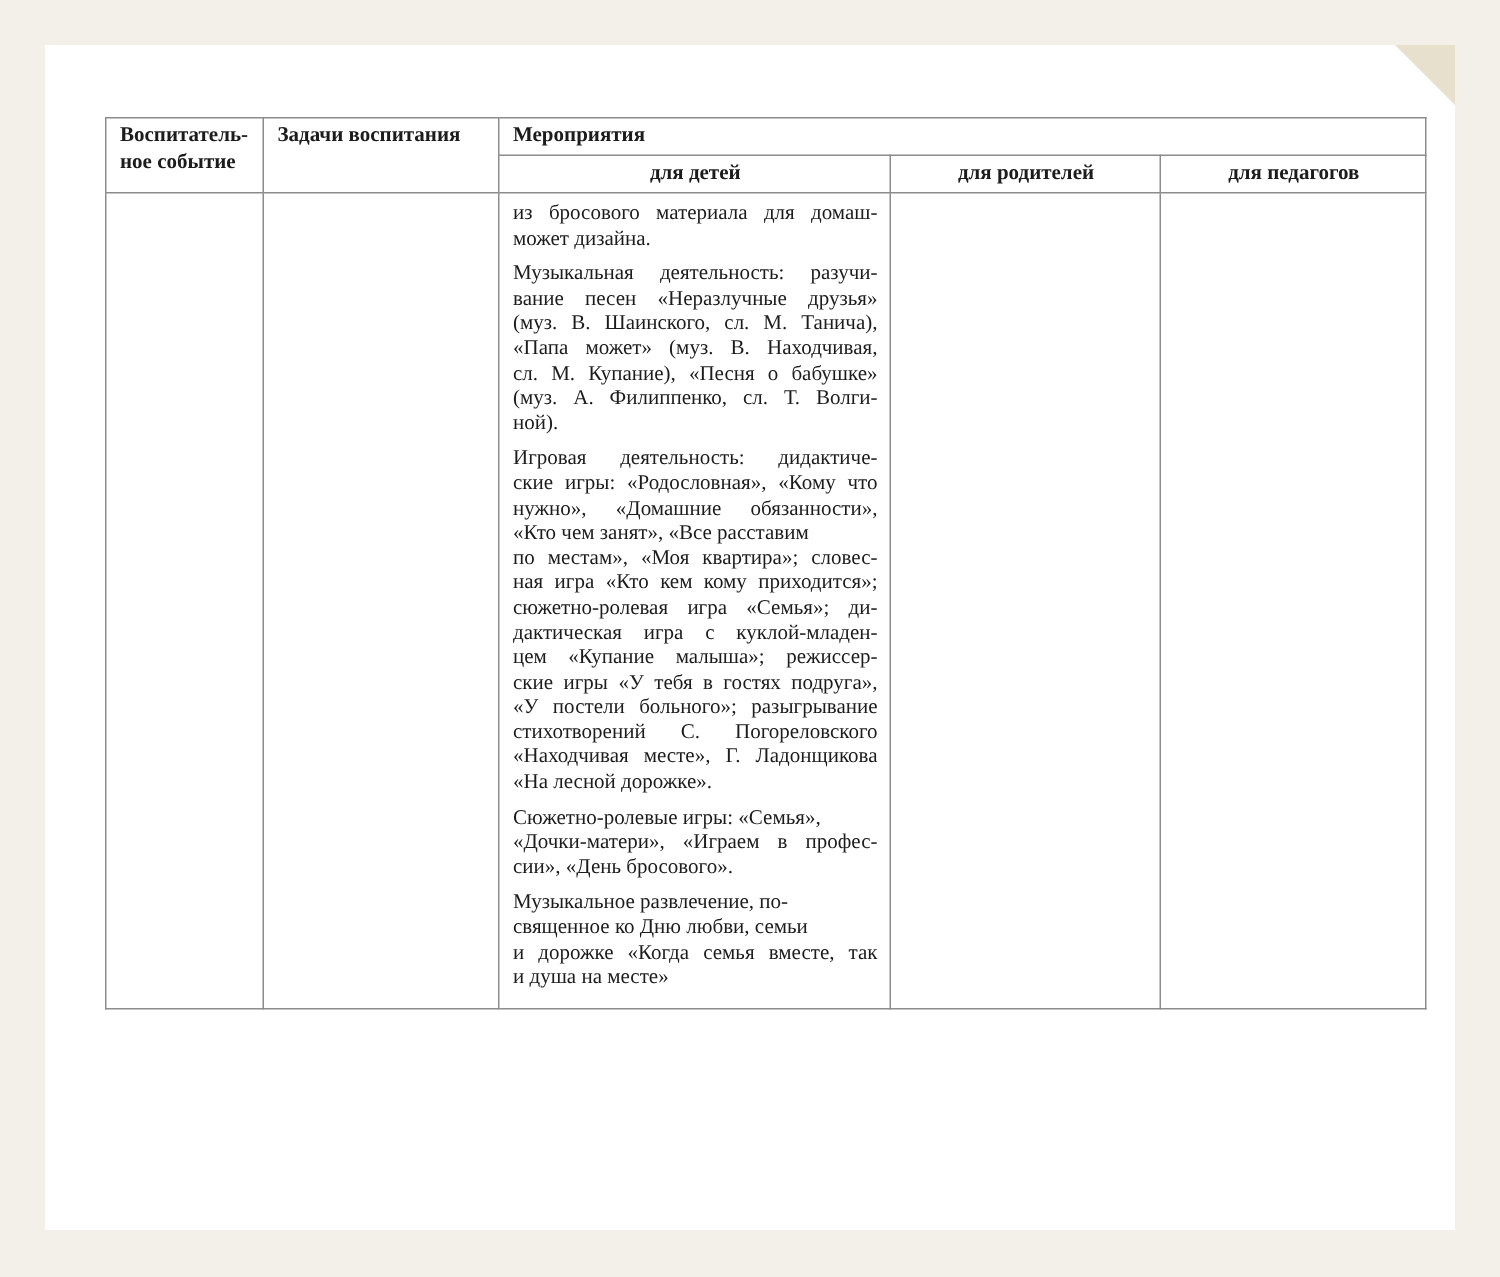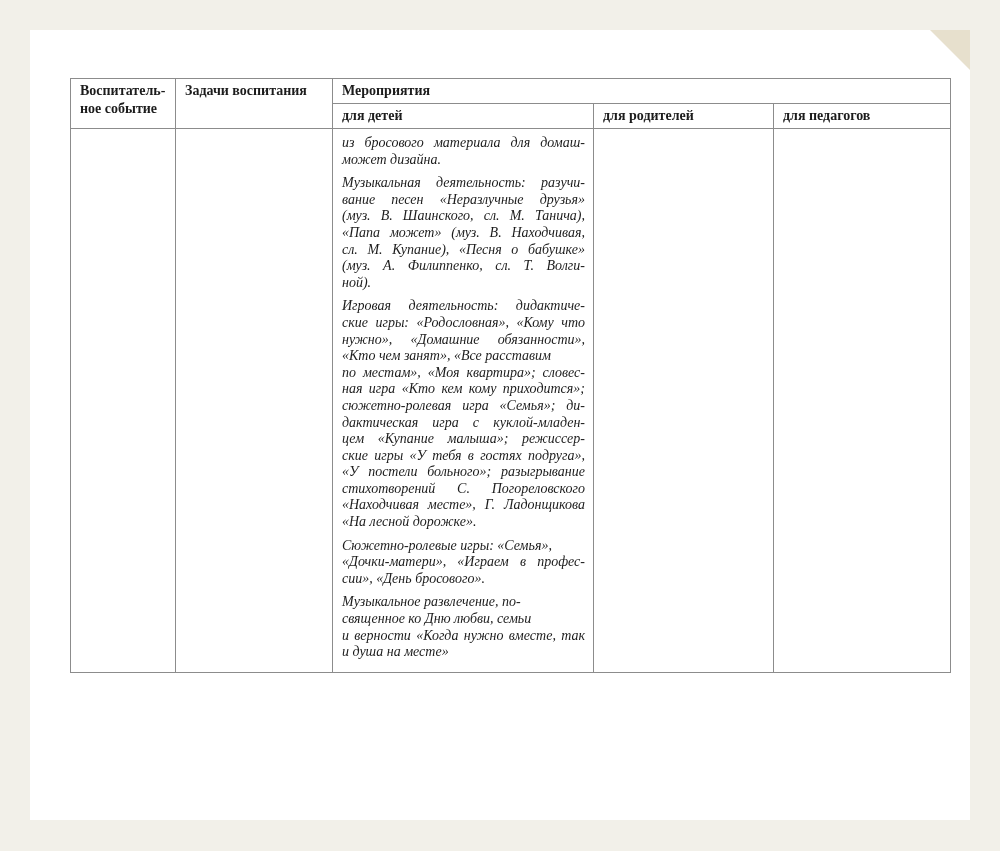--- a/index.html
+++ b/index.html
@@ -46,22 +46,22 @@
     font-size: 14px;
     line-height: 16.6px;
     overflow: hidden;
   }
   .doc-table th {
     font-weight: bold;
     line-height: 18px;
     white-space: pre-line;
   }
   tr.hdr-row-1 th { height: 25px; }
-  tr.hdr-row-2 th { height: 25px; }
-  tr.body-row td { height: 544px; padding-top: 6px; font-style: italic; }
+  tr.hdr-row-2 th { height: 25px; text-align: center; }
+  tr.body-row td { height: 544px; padding-top: 6px; }
   .para { margin: 0 0 7px 0; }
   .para:last-child { margin-bottom: 0; }
   .tline { display: block; }
   .tline.j { text-align: justify; text-align-last: justify; }
 </style>
 </head>
 <body>
 
 <div class="stage">
   <div class="page">
@@ -121,21 +121,21 @@
                 <span class="tline">«На лесной дорожке».</span>
               </p>
               <p class="para">
                 <span class="tline">Сюжетно-ролевые игры: «Семья»,</span>
                 <span class="tline j">«Дочки-матери», «Играем в профес-</span>
                 <span class="tline">сии», «День бросового».</span>
               </p>
               <p class="para">
                 <span class="tline">Музыкальное развлечение, по-</span>
                 <span class="tline">священное ко Дню любви, семьи</span>
-                <span class="tline j">и верности «Когда нужно вместе, так</span>
+                <span class="tline j">и дорожке «Когда семья вместе, так</span>
                 <span class="tline">и душа на месте»</span>
               </p>
             </td>
           <td></td>
           <td></td>
         </tr>
       </tbody>
     </table>
   </div>
 </div>

